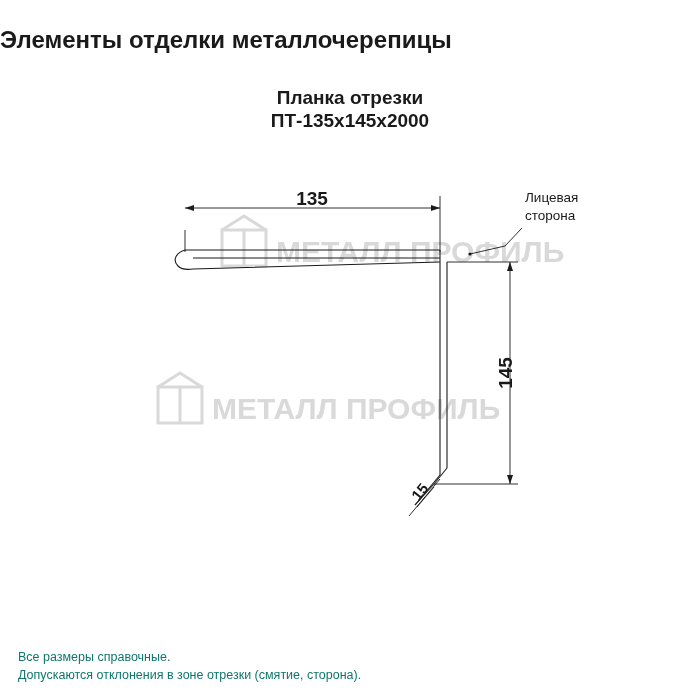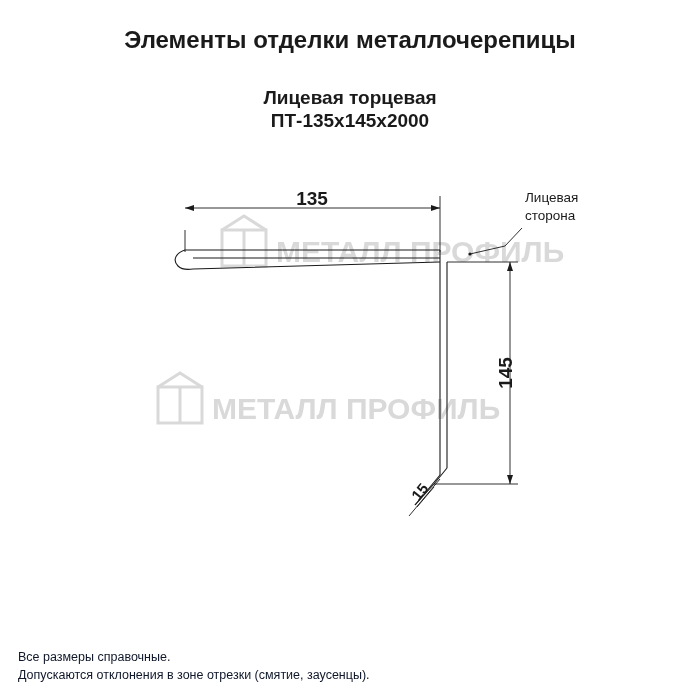--- a/index.html
+++ b/index.html
@@ -18,21 +18,21 @@
   .page {
     position: relative;
     width: 700px;
     height: 700px;
   }
   .title-main {
     position: absolute;
     top: 26px;
     left: 0;
     width: 700px;
-    text-align: center;
+    text-align: left;
     font-size: 24px;
     font-weight: bold;
     letter-spacing: 0px;
   }
   .title-sub {
     position: absolute;
     top: 87px;
     left: 0;
     width: 700px;
     text-align: center;
@@ -62,21 +62,21 @@
     width: 700px;
     height: 700px;
     pointer-events: none;
   }
   .footnotes {
     position: absolute;
     left: 18px;
     bottom: 16px;
     font-size: 12.5px;
     line-height: 1.45;
-    color: #0f172a;
+    color: #0f766e;
   }
   .footnotes div {
     white-space: nowrap;
   }
   svg text {
     font-family: "Liberation Sans", sans-serif;
     fill: #1a1a1a;
   }
   .wm-text {
     font-family: "Liberation Sans", sans-serif;
@@ -107,21 +107,21 @@
       <g class="wm-shape" transform="translate(158,405)">
         <rect x="0" y="-18" width="44" height="36"></rect>
         <path d="M0,-18 L22,-32 L44,-18"></path>
         <line x1="22" y1="-18" x2="22" y2="18"></line>
       </g>
       <text class="wm-text" x="212" y="419" font-size="30">МЕТАЛЛ ПРОФИЛЬ</text>
     </g>
   </svg>
 
   <div class="title-main">Элементы отделки металлочерепицы</div>
-  <div class="title-sub">Лицевая торцевая</div>
+  <div class="title-sub">Планка отрезки</div>
   <div class="title-code">ПТ-135х145х2000</div>
 
   <svg class="drawing" viewBox="0 0 700 420" width="700" height="420">
 
     <g stroke="#1a1a1a" fill="none" stroke-width="1.1">
 
       <g>
 
         <path d="M185,100 L440,100"></path>
 
@@ -170,16 +170,16 @@
 
     <text x="424" y="345" font-size="15" font-weight="bold" text-anchor="middle" transform="rotate(-52 424 345)">15</text>
 
     <text x="525" y="52" font-size="13.5">Лицевая</text>
     <text x="525" y="70" font-size="13.5">сторона</text>
 
   </svg>
 
   <div class="footnotes">
     <div>Все размеры справочные.</div>
-    <div>Допускаются отклонения в зоне отрезки (смятие, заусенцы).</div>
+    <div>Допускаются отклонения в зоне отрезки (смятие, сторона).</div>
   </div>
 
 </div>
 
 </body></html>

